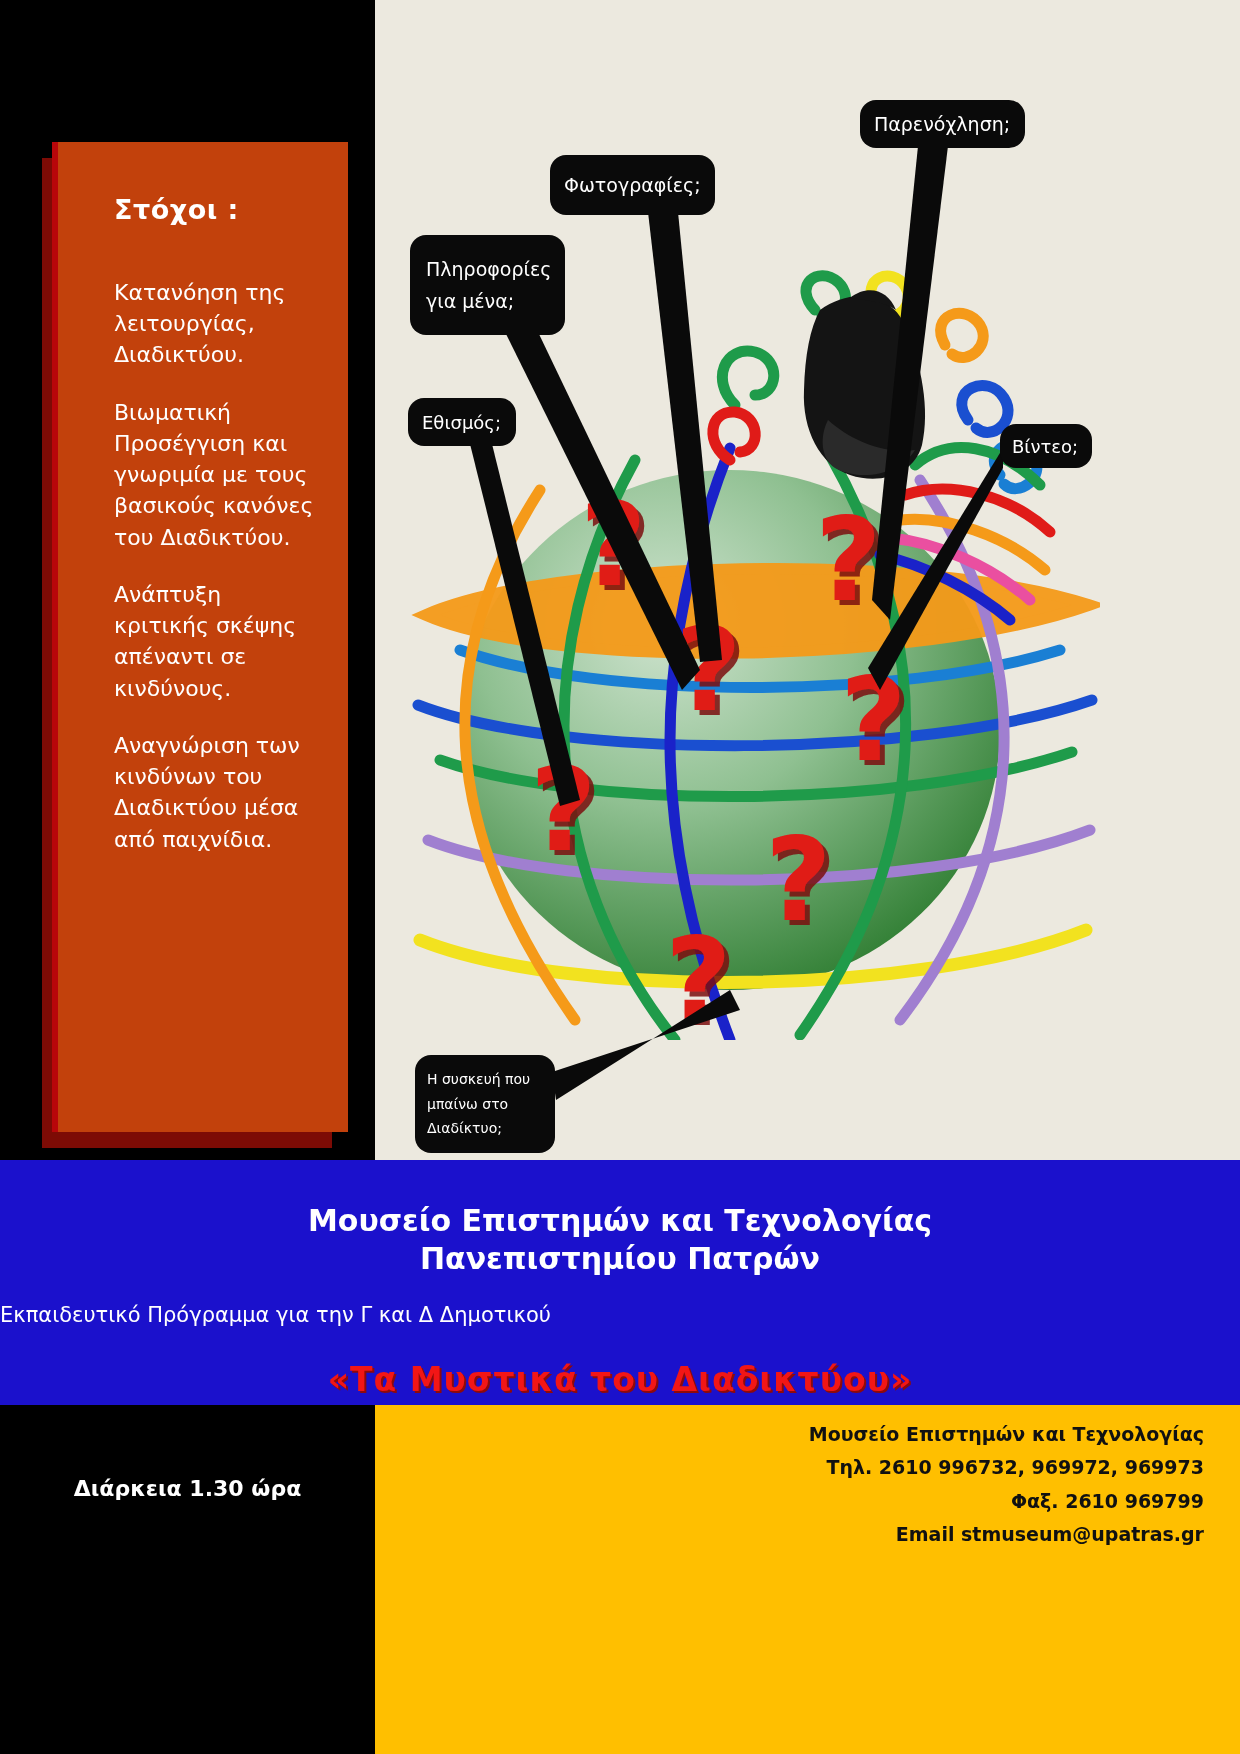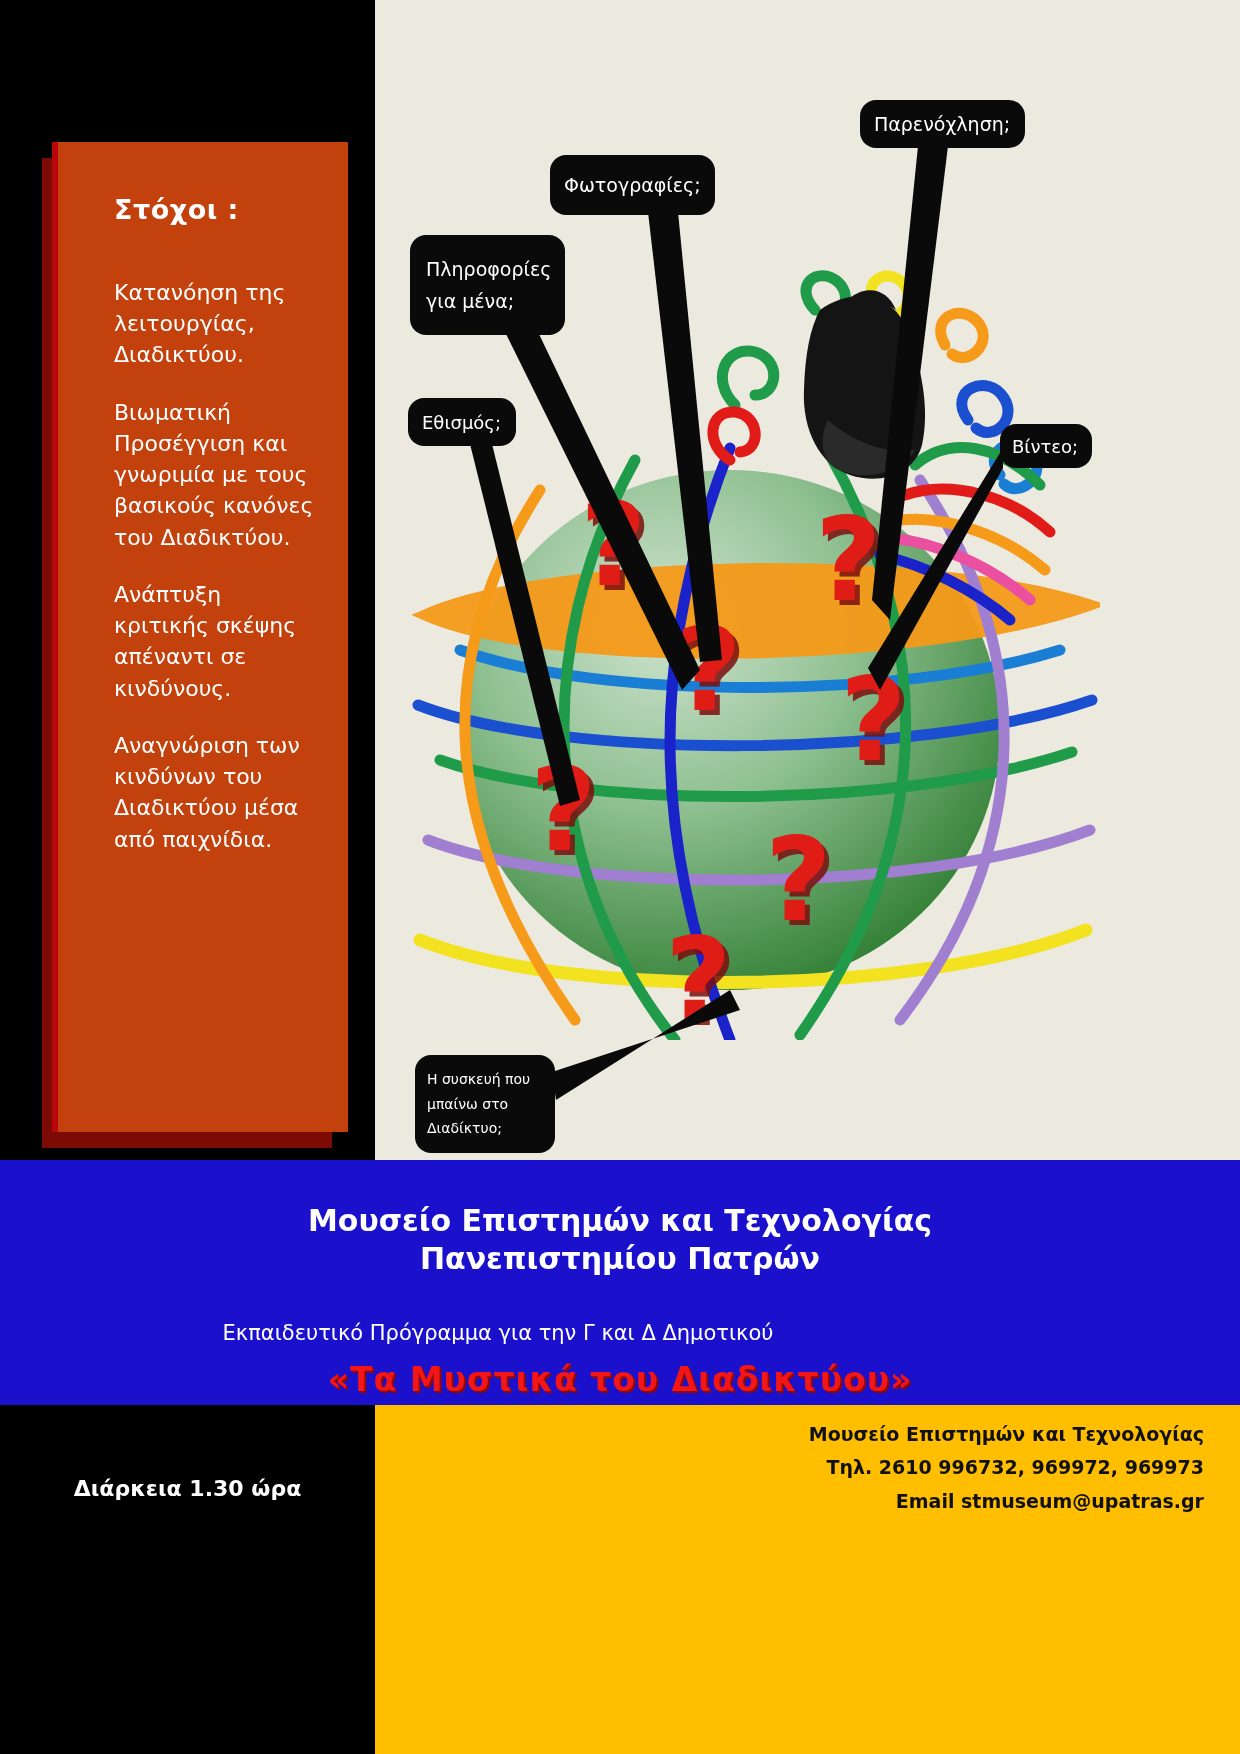--- a/index.html
+++ b/index.html
@@ -70,21 +70,21 @@
   #tails{position:absolute;left:0;top:0;width:1240px;height:1754px;z-index:5;pointer-events:none;}
 
   
   .blue-band{position:absolute;left:0;top:1160px;width:1240px;height:245px;z-index:8;}
   .museum-title{
     position:absolute;left:0;top:42px;width:1240px;text-align:center;
     color:#fff;font-size:30px;font-weight:bold;line-height:1.28;
     font-family:"DejaVu Sans","Liberation Sans",sans-serif;
   }
   .program-line{
-    position:absolute;left:0;top:161px;width:996px;text-align:center;
+    position:absolute;left:0;top:143px;width:996px;text-align:left;
     color:#fff;font-size:21px;font-weight:400;
     font-family:"DejaVu Sans","Liberation Sans",sans-serif;
   }
   .secrets-title{
     position:absolute;left:0;top:200px;width:1240px;text-align:center;
     color:#f21616;font-size:33px;font-weight:bold;letter-spacing:1px;
     text-shadow:2px 2px 0 #8e0a0a;
     font-family:"DejaVu Sans","Liberation Sans",sans-serif;
   }
 
@@ -239,16 +239,17 @@
   </div>
 
   <div class="bg-black-bottom"></div>
   <div class="bg-yellow"></div>
 
   <div class="duration">Διάρκεια  1.30 ώρα</div>
 
   <div class="contact">
     <div>Μουσείο Επιστημών και Τεχνολογίας</div>
     <div>Τηλ. 2610 996732, 969972, 969973</div>
+    <div>Φαξ. 2610 969799</div>
     <div>Email stmuseum@upatras.gr</div>
   </div>
 
 </div>
 
 </body></html>

